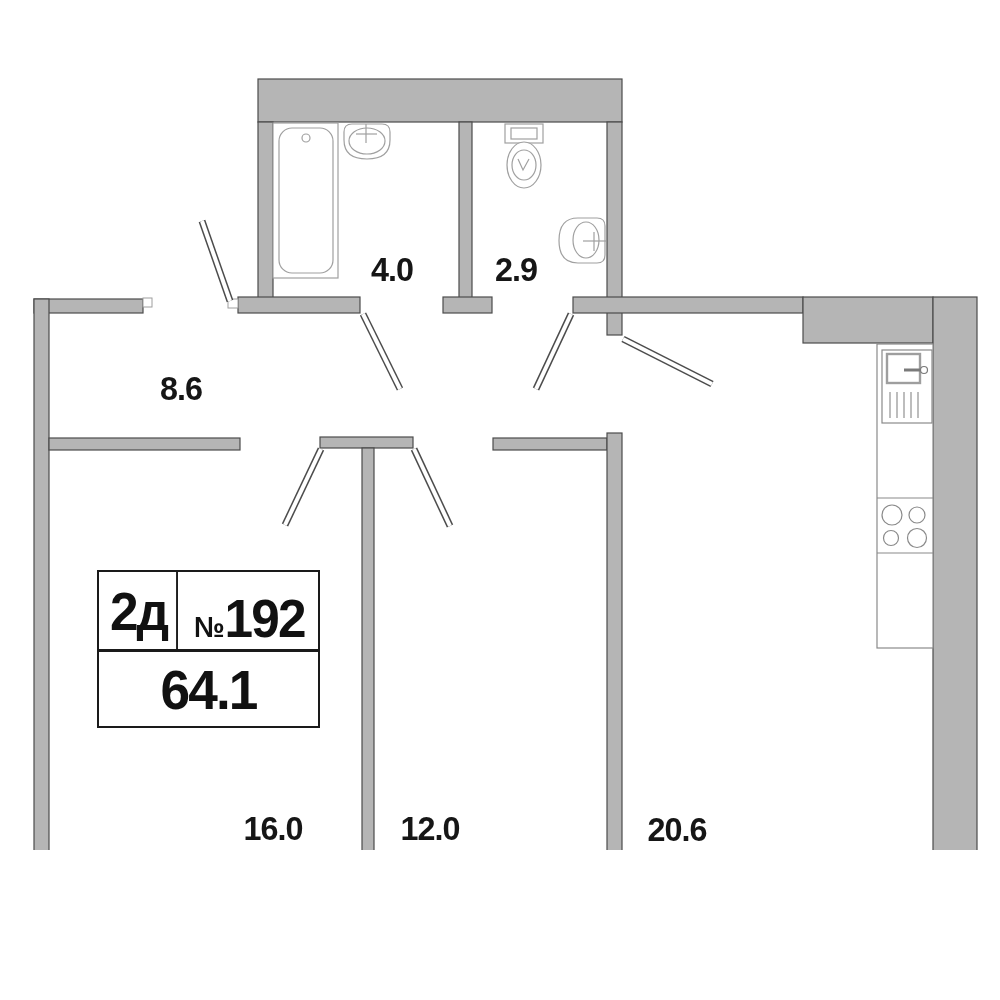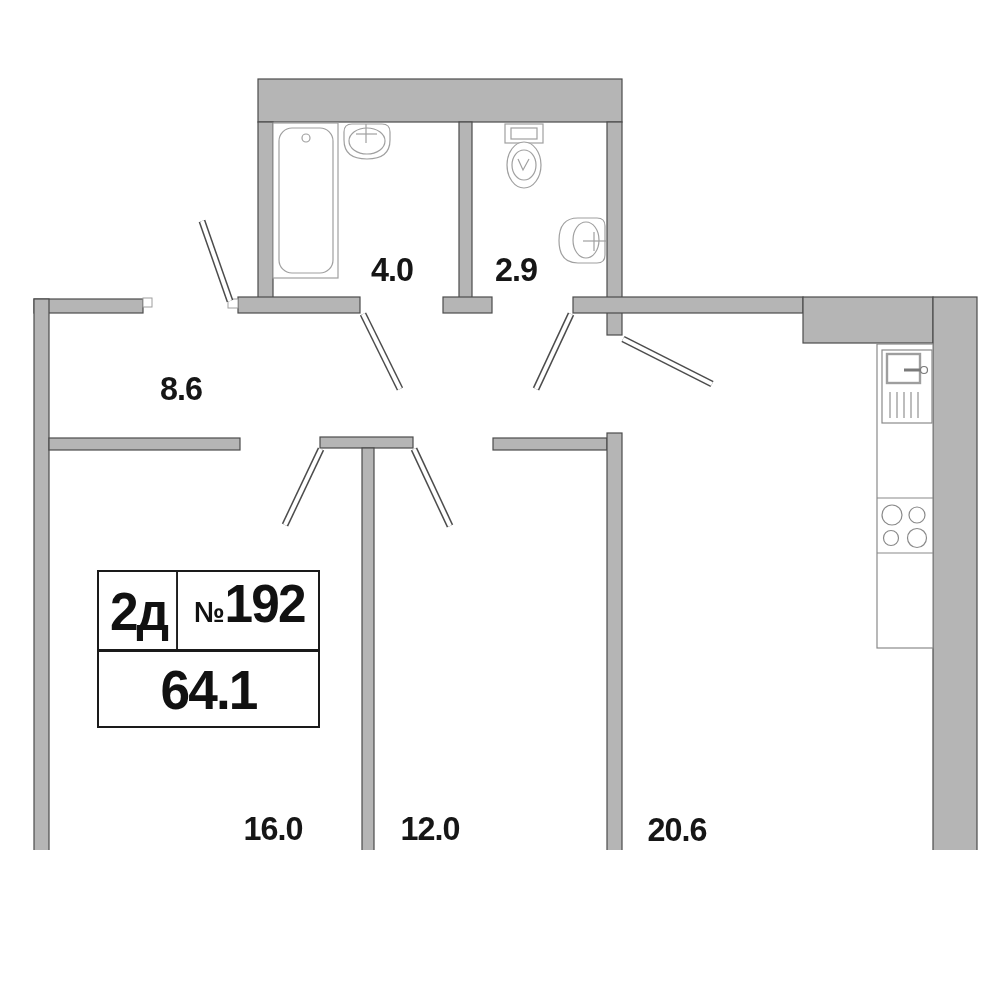--- a/index.html
+++ b/index.html
@@ -18,21 +18,21 @@
     border:2px solid #1a1a1a;background:#ffffff;box-sizing:border-box;
     display:flex;flex-direction:column;color:#111;
   }
   .info-top{display:flex;height:80px;border-bottom:3px solid #1a1a1a;box-sizing:border-box;}
   .info-cell-type{
     width:81px;border-right:2px solid #1a1a1a;box-sizing:border-box;
     display:flex;align-items:center;justify-content:center;
     font-size:54px;font-weight:bold;letter-spacing:-2px;transform:scaleX(.95);
   }
   .info-cell-num{
-    flex:1;display:flex;align-items:flex-start;justify-content:center;
+    flex:1;display:flex;align-items:flex-end;justify-content:center;
   }
   .num-row{display:inline-block;transform:scaleX(.95);white-space:nowrap;}
   .num-sign{font-size:29px;font-weight:bold;}
   .num-value{font-size:54px;font-weight:bold;letter-spacing:-2px;}
   .info-bottom{
     flex:1;display:flex;align-items:center;justify-content:center;
     font-size:56px;font-weight:bold;letter-spacing:-2px;transform:scaleX(.95);
   }
 </style>
 </head>

